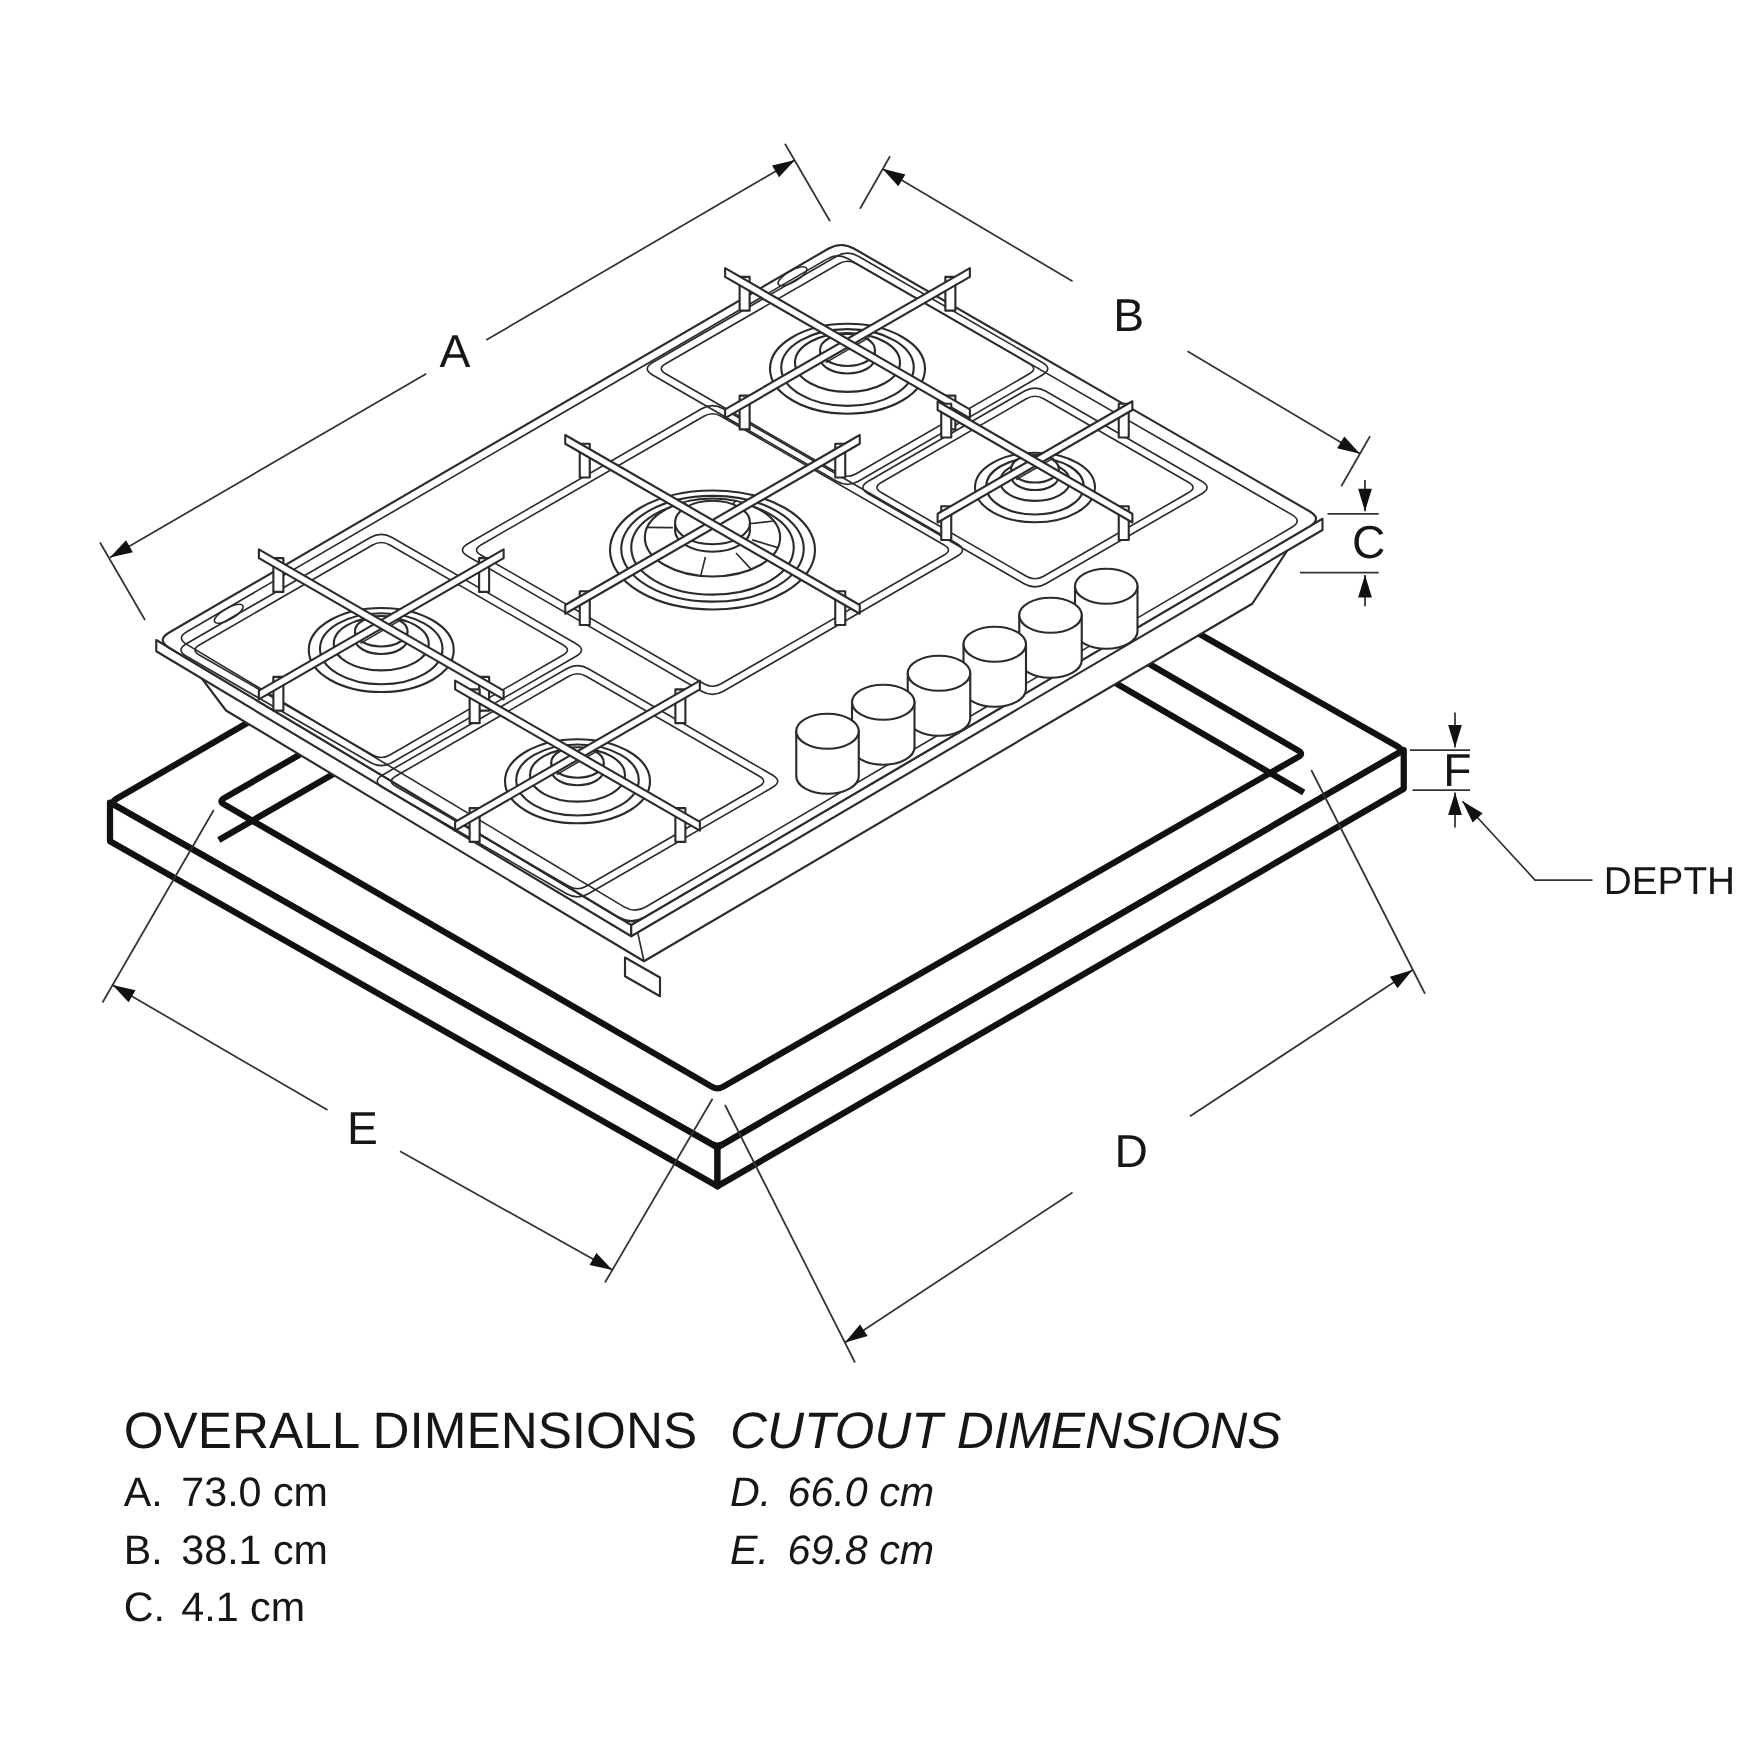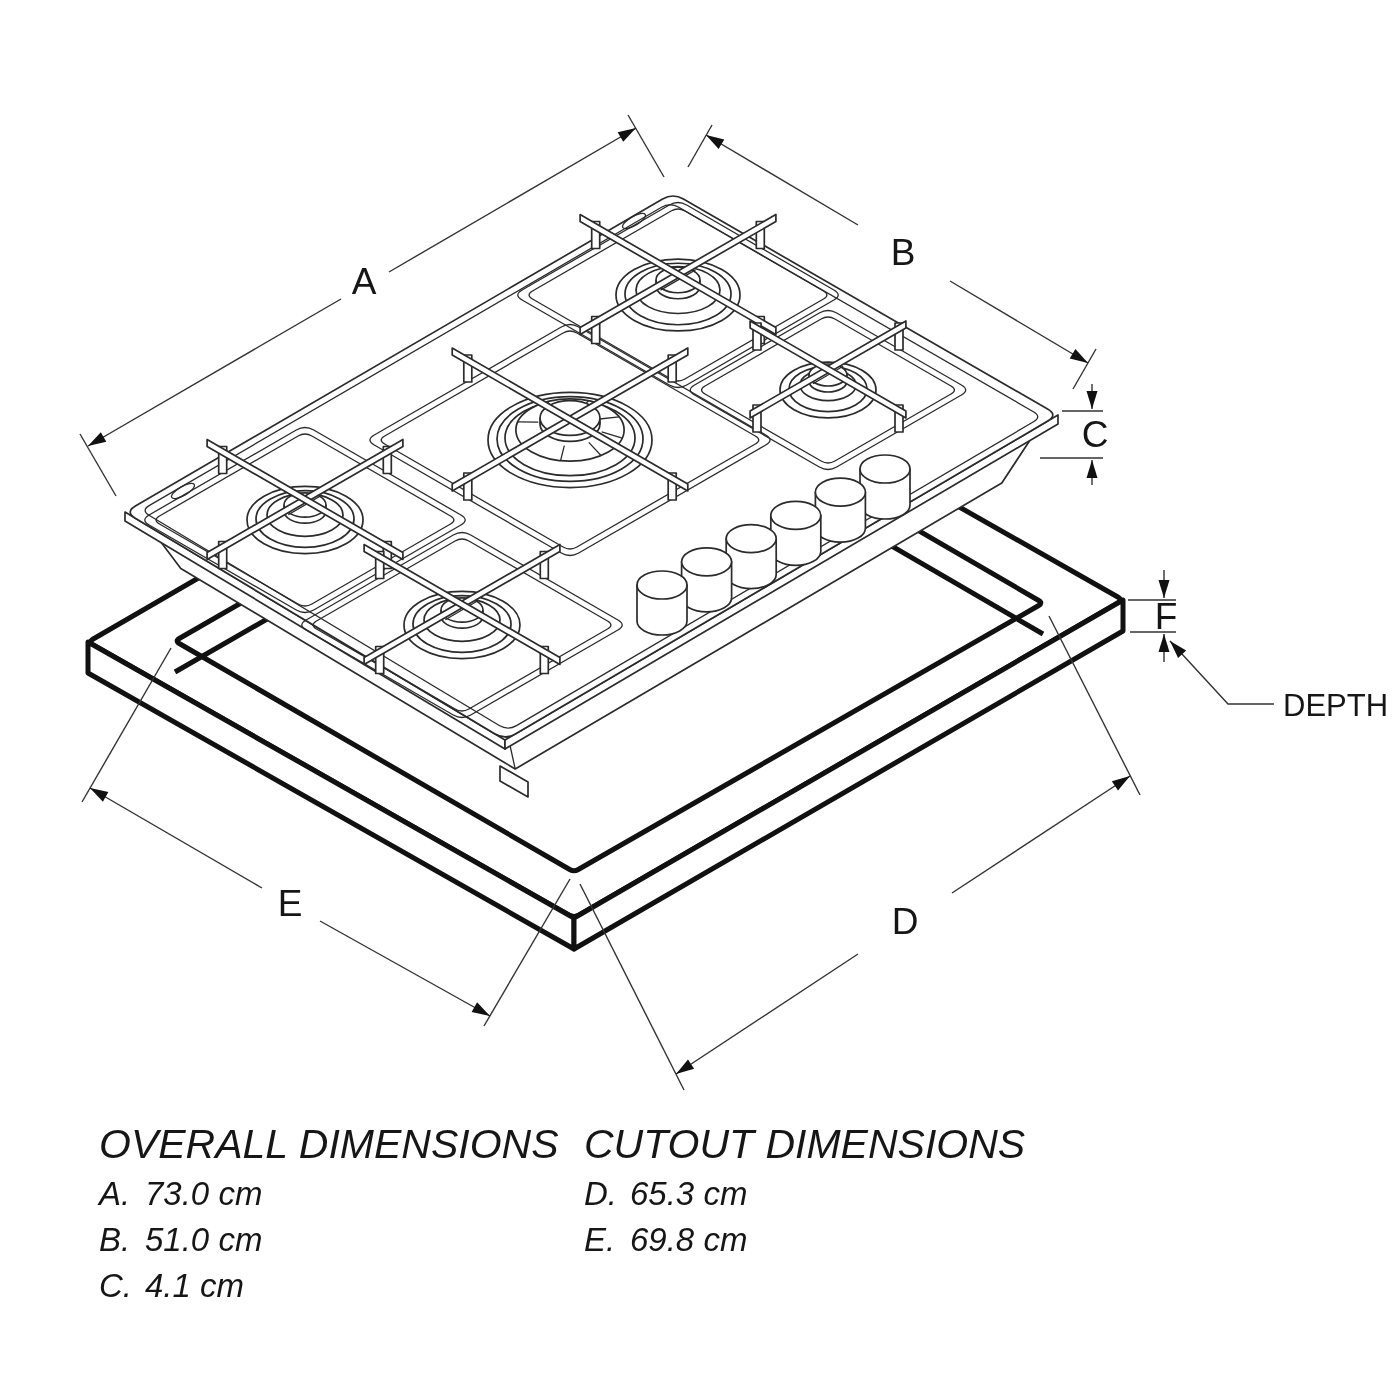--- a/index.html
+++ b/index.html
@@ -241,29 +241,29 @@
 
     <text class="dim-label" x="364" y="281">A</text>
     <text class="dim-label" x="903" y="252">B</text>
     <text class="dim-label" x="1095" y="434">C</text>
     <text class="dim-label" x="1166" y="616">F</text>
     <text class="dim-label" x="290" y="903">E</text>
     <text class="dim-label" x="905" y="921">D</text>
     <text class="dim-label depth-label" x="1283" y="705">DEPTH</text>
   </svg>
 
-  <div class="dim-table" style="left:99px;top:1124px;font-style:italic;">
+  <div class="dim-table" style="left:99px;top:1124px;">
     <div class="dim-heading">OVERALL DIMENSIONS</div>
     <div class="dim-rows">
       <div class="dim-row"><span class="dim-key">A.</span><span>73.0 cm</span></div>
-      <div class="dim-row"><span class="dim-key">B.</span><span>51.0 cm</span></div>
+      <div class="dim-row"><span class="dim-key">B.</span><span>38.1 cm</span></div>
       <div class="dim-row"><span class="dim-key">C.</span><span>4.1 cm</span></div>
     </div>
   </div>
 
   <div class="dim-table" style="left:584px;top:1124px;font-style:italic;">
     <div class="dim-heading">CUTOUT DIMENSIONS</div>
     <div class="dim-rows">
-      <div class="dim-row"><span class="dim-key">D.</span><span>65.3 cm</span></div>
+      <div class="dim-row"><span class="dim-key">D.</span><span>66.0 cm</span></div>
       <div class="dim-row"><span class="dim-key">E.</span><span>69.8 cm</span></div>
     </div>
   </div>
 </div>
 
 </body></html>

